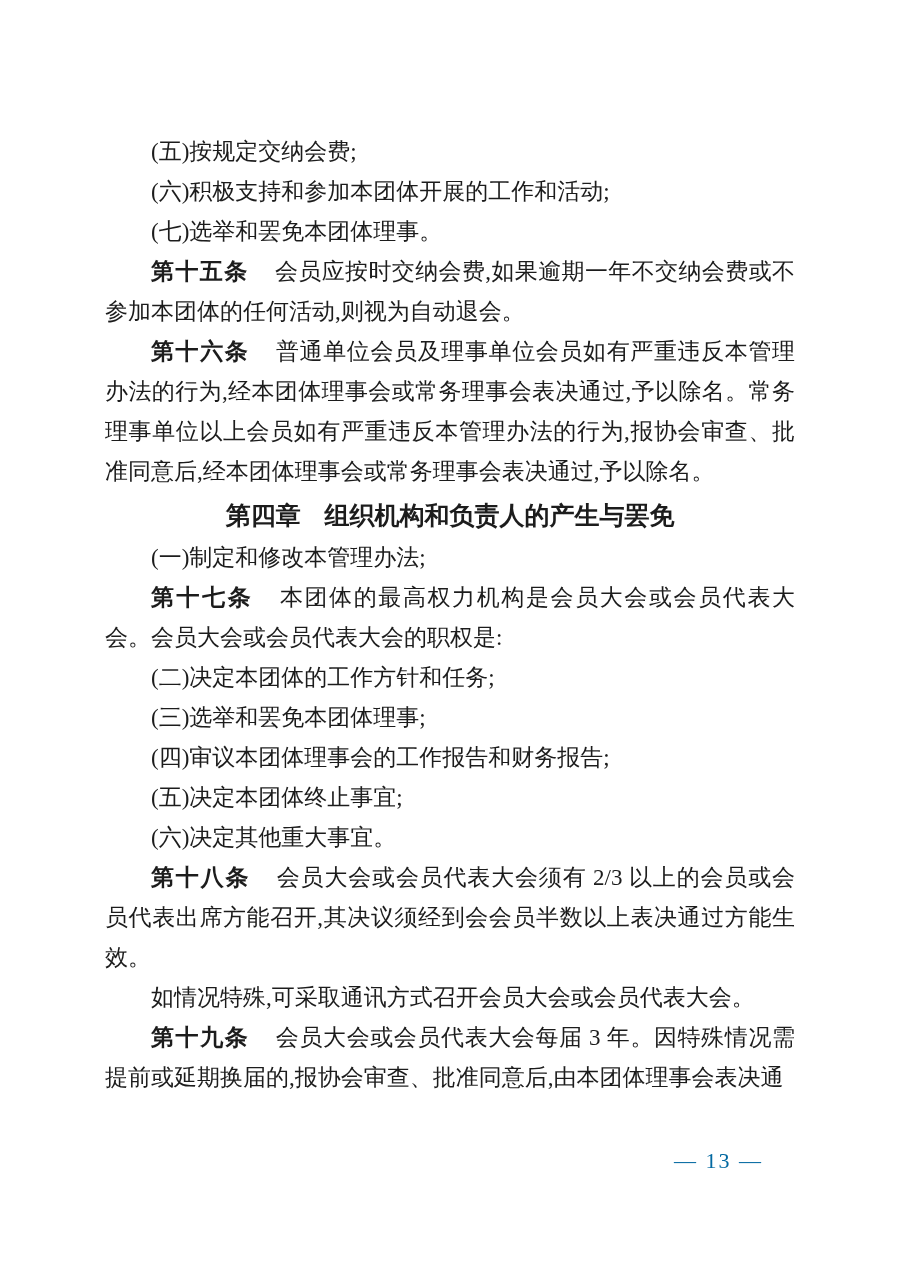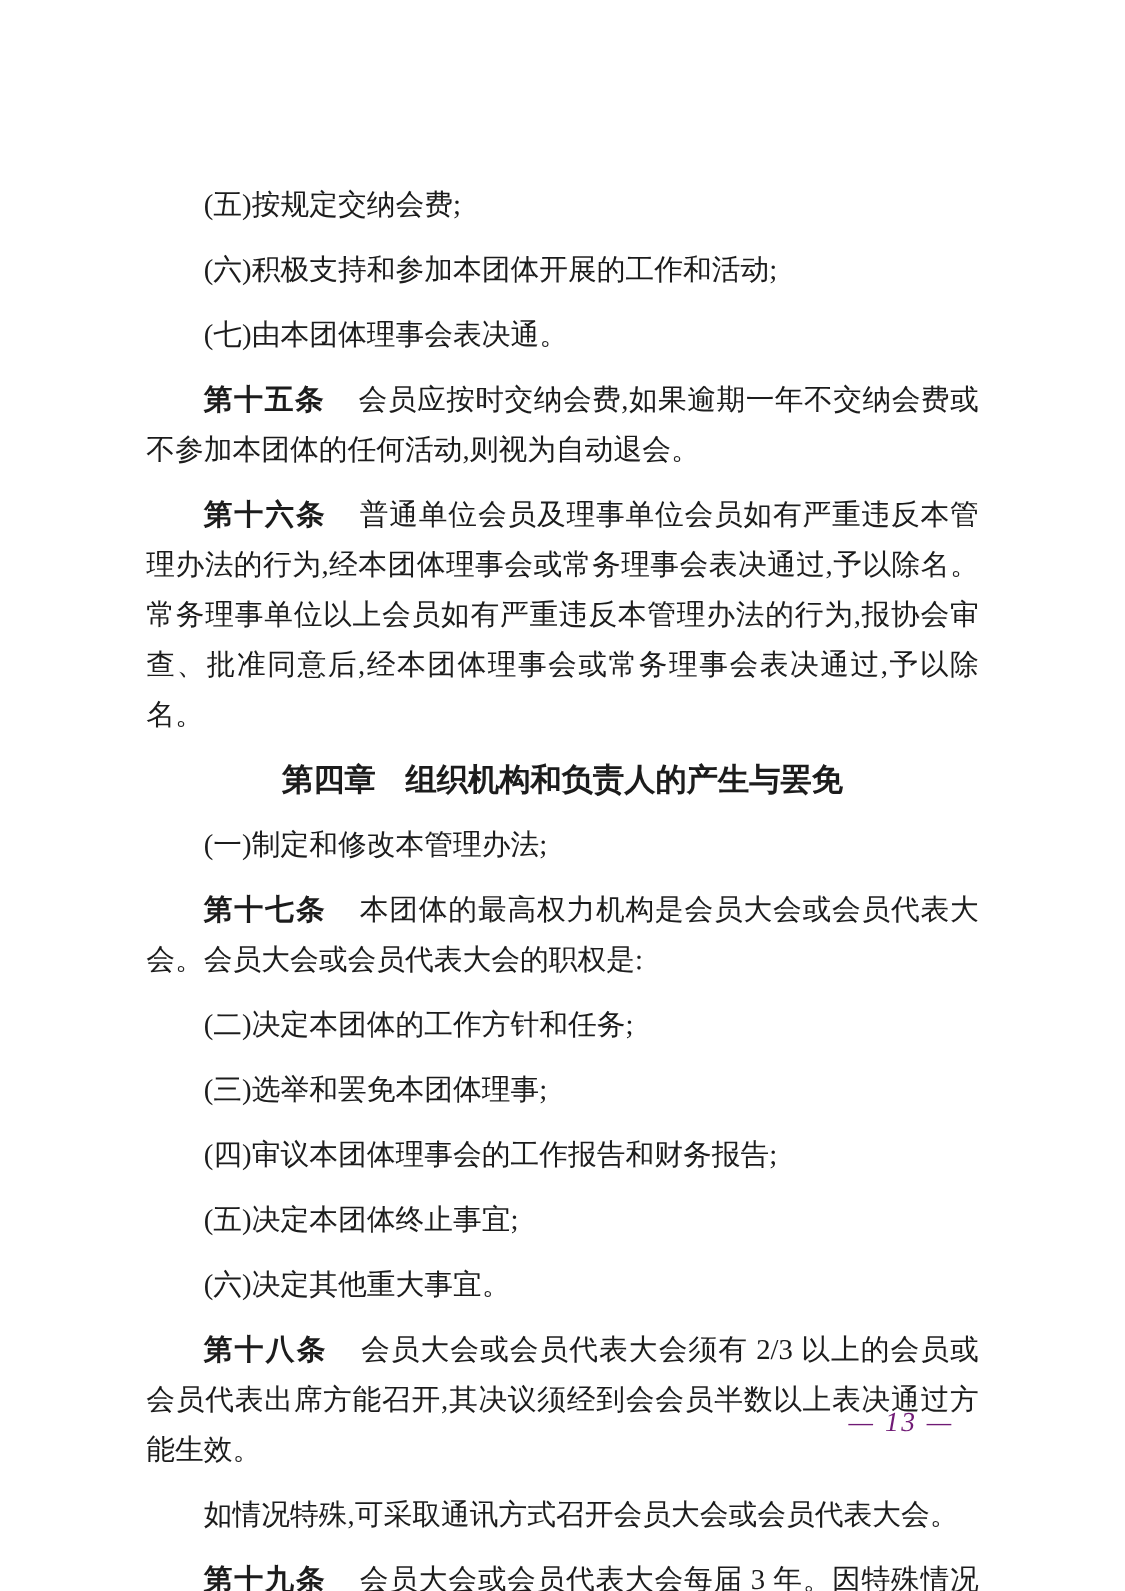--- a/index.html
+++ b/index.html
@@ -21,21 +21,21 @@
     position: absolute;
     left: 105px;
     top: 132px;
     width: 690px;
     font-size: 23px;
     line-height: 40px;
     text-align: justify;
     text-justify: inter-character;
   }
   .para {
-    margin: 12px;
+    margin: 0;
     padding: 0;
   }
   .para.item,
   .para.article,
   .para.plain {
     text-indent: 2em;
   }
   .para.article .num {
     font-weight: bold;
     margin-right: 1.15em;
@@ -47,39 +47,38 @@
     font-family: "Liberation Sans", "DejaVu Sans", sans-serif;
     font-weight: bold;
     font-size: 25px;
     margin: 3px 0;
   }
   .para.chapter .num {
     margin-right: 0.95em;
   }
   .footer {
     position: absolute;
-    top: 1123px;
+    top: 1146px;
     right: 137px;
     font-family: "Liberation Serif", "DejaVu Serif", serif;
     font-size: 22px;
     line-height: 30px;
-    color: #701a75;
+    color: #0369a1;
     letter-spacing: 2px;
     white-space: pre;
-    font-style: italic;
   }
 </style>
 </head>
 <body>
 
 <div class="page">
   <div class="content">
       <p class="para item"><span class="txt">(五)按规定交纳会费;</span></p>
       <p class="para item"><span class="txt">(六)积极支持和参加本团体开展的工作和活动;</span></p>
-      <p class="para item"><span class="txt">(七)由本团体理事会表决通。</span></p>
+      <p class="para item"><span class="txt">(七)选举和罢免本团体理事。</span></p>
       <p class="para article"><span class="num">第十五条</span><span class="txt">会员应按时交纳会费,如果逾期一年不交纳会费或不参加本团体的任何活动,则视为自动退会。</span></p>
       <p class="para article"><span class="num">第十六条</span><span class="txt">普通单位会员及理事单位会员如有严重违反本管理办法的行为,经本团体理事会或常务理事会表决通过,予以除名。常务理事单位以上会员如有严重违反本管理办法的行为,报协会审查、批准同意后,经本团体理事会或常务理事会表决通过,予以除名。</span></p>
       <p class="para chapter"><span class="num">第四章</span><span class="txt">组织机构和负责人的产生与罢免</span></p>
       <p class="para item"><span class="txt">(一)制定和修改本管理办法;</span></p>
       <p class="para article"><span class="num">第十七条</span><span class="txt">本团体的最高权力机构是会员大会或会员代表大会。会员大会或会员代表大会的职权是:</span></p>
       <p class="para item"><span class="txt">(二)决定本团体的工作方针和任务;</span></p>
       <p class="para item"><span class="txt">(三)选举和罢免本团体理事;</span></p>
       <p class="para item"><span class="txt">(四)审议本团体理事会的工作报告和财务报告;</span></p>
       <p class="para item"><span class="txt">(五)决定本团体终止事宜;</span></p>
       <p class="para item"><span class="txt">(六)决定其他重大事宜。</span></p>

